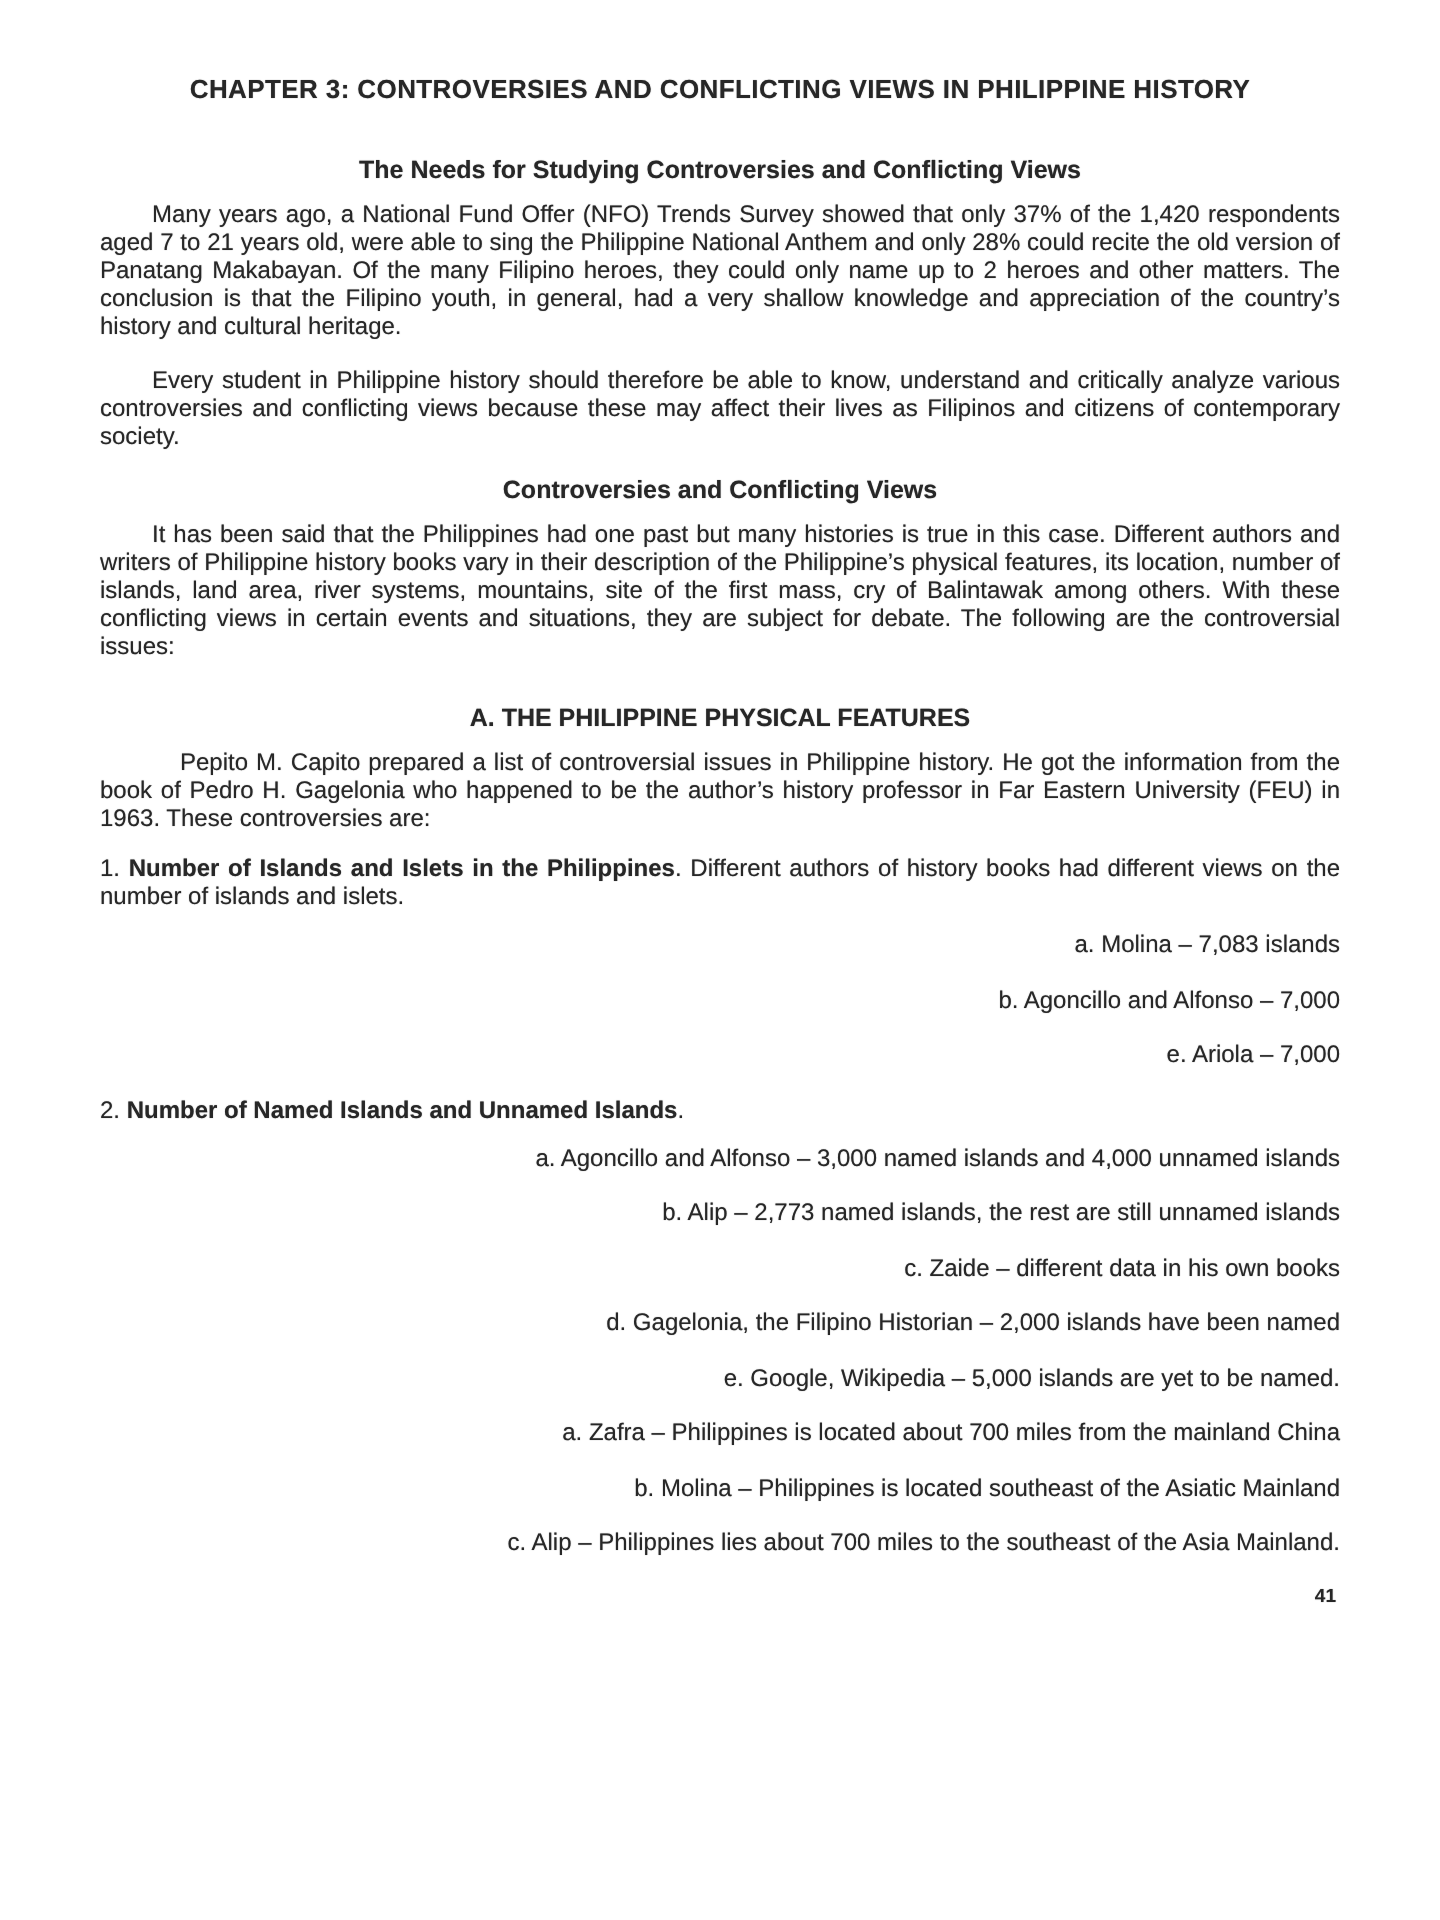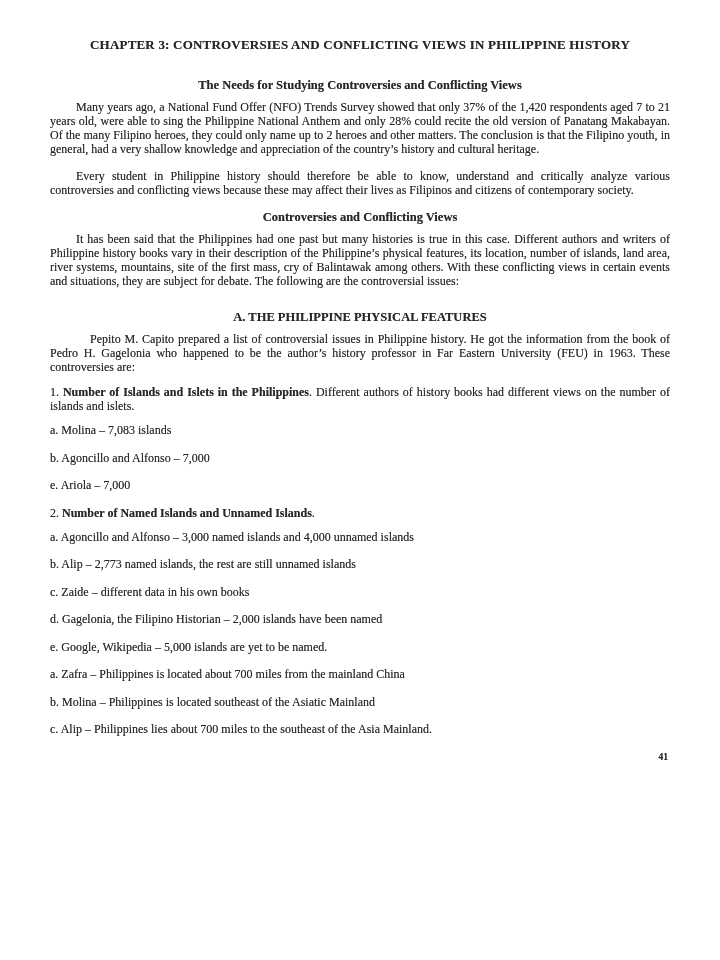--- a/index.html
+++ b/index.html
@@ -8,21 +8,21 @@
     background: #ffffff;
   }
   .page {
     position: relative;
     width: 720px;
     height: 960px;
     box-sizing: border-box;
     padding: 38px 50px 16px 50px;
     background: #ffffff;
     overflow: hidden;
-    font-family: Liberation Serif, serif;
+    font-family: Liberation Sans, sans-serif;
     font-size: 12px;
     line-height: 14px;
     color: #272727;
     text-shadow: 0 0 0.55px rgba(50,50,50,0.55);
   }
   .chapter-title {
     text-align: center;
     font-weight: bold;
     font-size: 13px;
     letter-spacing: 0.2px;
@@ -52,21 +52,21 @@
   p.issue-heading {
     margin: 0 0 10px 0;
     text-align: justify;
     text-indent: 0;
   }
   p.issue-heading .issue-title {
     font-weight: bold;
   }
   p.list-line {
     margin: 0 0 13.5px 0;
-    text-align: left;
+    text-align: right;
     text-indent: 0;
   }
   .page-number {
     text-align: right;
     font-size: 9.5px;
     font-weight: bold;
     margin-top: 0;
     padding-right: 2px;
   }
 </style>

